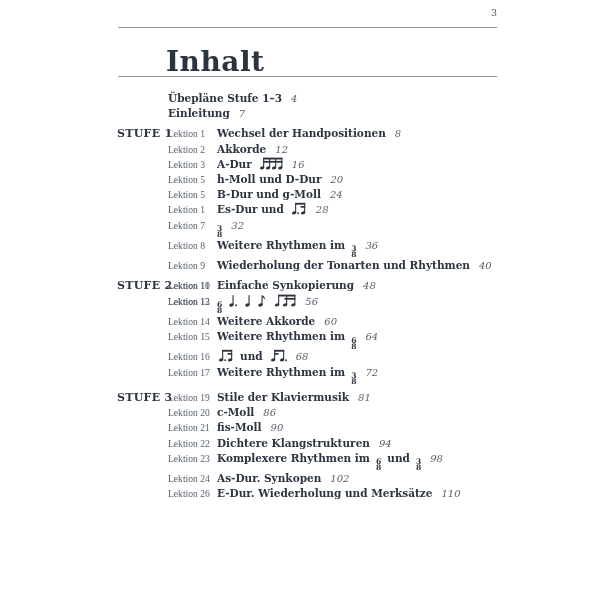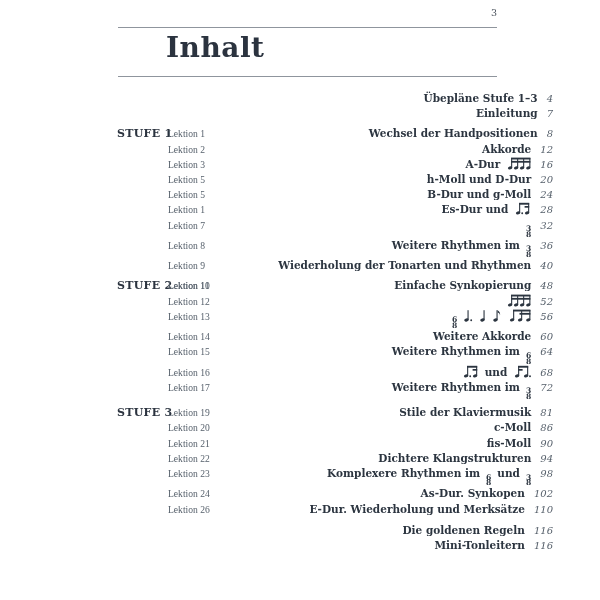--- a/index.html
+++ b/index.html
@@ -2,28 +2,28 @@
 <html><head>
 <meta charset="utf-8">
 <style>
   html,body{margin:0;padding:0;background:#fff;}
   .page{position:relative;width:600px;height:600px;background:#fff;overflow:hidden;
         font-family:"DejaVu Serif", serif;color:#2c3540;}
   .pagenum{position:absolute;top:7px;left:491px;font-size:9.5px;color:#4a525c;}
   .rule{position:absolute;left:118px;width:379px;height:0;border-top:1.4px solid #8f959d;}
   .rule-top{top:27px;}
   .rule-bottom{top:76px;}
-  .title{position:absolute;top:31px;left:166px;margin:0;font-size:28px;font-weight:bold;
+  .title{position:absolute;top:45px;left:166px;margin:0;font-size:28px;font-weight:bold;
          color:#2b333f;letter-spacing:0.5px;}
   .toc{position:absolute;top:91px;left:117px;width:436px;font-size:10.5px;}
   .row{position:relative;line-height:15.2px;white-space:nowrap;}
   .stufe{position:absolute;left:0;top:0;font-weight:bold;font-size:11px;color:#2b333f;
          letter-spacing:0.3px;}
   .lektion{position:absolute;left:51px;top:0;font-size:9.6px;color:#57616c;font-family:Liberation Serif, serif;}
-  .content{display:block;margin-left:100px;text-align:right;}
+  .content{display:block;margin-left:100px;}
   .content.indent-1{margin-left:51px;}
   .t{font-weight:bold;color:#2c3540;margin-right:6px;}
   .pg{font-style:italic;font-size:10px;color:#555f6a;margin-left:3px;}
   .sec{margin-top:5px;}
   .outro{margin-top:6px;}
   .ts{display:inline-flex;flex-direction:column;align-items:center;vertical-align:-2.5px;
       font-size:7.6px;font-weight:bold;line-height:5.9px;color:#2c3540;margin-right:6px;}
   .note{vertical-align:-2px;margin-right:6px;}
   .note *{fill:#2c3540;}
 </style>
@@ -110,32 +110,20 @@
         <div class="row">
           <span class="stufe">STUFE 2</span>
           <span class="lektion">Lektion 10</span>
         </div>
         <div class="row">
           <span class="lektion">Lektion 11</span>
           <span class="content"><span class="t">Einfache Synkopierung</span><span class="pg">48</span></span>
         </div>
         <div class="row">
           <span class="lektion">Lektion 12</span>
-          <span class="content"><svg class="note" width="25" height="13" viewBox="0 0 25 13">
-              <rect x="5" y="0.6" width="19.4" height="1.9"></rect>
-              <rect x="5" y="3.9" width="19.4" height="1.8"></rect>
-              <rect x="5.1" y="1" width="1.1" height="9.6"></rect>
-              <rect x="11.1" y="1" width="1.1" height="9.6"></rect>
-              <rect x="17.1" y="1" width="1.1" height="9.6"></rect>
-              <rect x="23.3" y="1" width="1.1" height="9.6"></rect>
-              <ellipse cx="4.1" cy="10.9" rx="2.2" ry="1.5" transform="rotate(-18 4.1 10.9)"></ellipse>
-              <ellipse cx="10.1" cy="10.9" rx="2.2" ry="1.5" transform="rotate(-18 10.1 10.9)"></ellipse>
-              <ellipse cx="16.1" cy="10.9" rx="2.2" ry="1.5" transform="rotate(-18 16.1 10.9)"></ellipse>
-              <ellipse cx="22.3" cy="10.9" rx="2.2" ry="1.5" transform="rotate(-18 22.3 10.9)"></ellipse>
-            </svg><span class="pg">52</span></span>
         </div>
         <div class="row">
           <span class="lektion">Lektion 13</span>
           <span class="content"><span class="ts">
               <span>6</span>
               <span>8</span>
             </span><svg class="note" width="10" height="13" viewBox="0 0 10 13">
               <rect x="4.5" y="1.2" width="1.1" height="9.4"></rect>
               <ellipse cx="3.5" cy="10.9" rx="2.3" ry="1.6" transform="rotate(-18 3.5 10.9)"></ellipse>
               <circle cx="8.2" cy="11.2" r="0.95"></circle>
@@ -226,22 +214,14 @@
         </div>
         <div class="row">
           <span class="lektion">Lektion 24</span>
           <span class="content"><span class="t">As-Dur. Synkopen</span><span class="pg">102</span></span>
         </div>
         <div class="row">
           <span class="lektion">Lektion 26</span>
           <span class="content"><span class="t">E-Dur. Wiederholung und Merksätze</span><span class="pg">110</span></span>
         </div>
       </div>
-      <div class="outro">
-        <div class="row">
-          <span class="content indent-1"><span class="t">Die goldenen Regeln</span><span class="pg">116</span></span>
-        </div>
-        <div class="row">
-          <span class="content indent-1"><span class="t">Mini-Tonleitern</span><span class="pg">116</span></span>
-        </div>
-      </div>
     </div>
 </div>
 
 </body></html>

